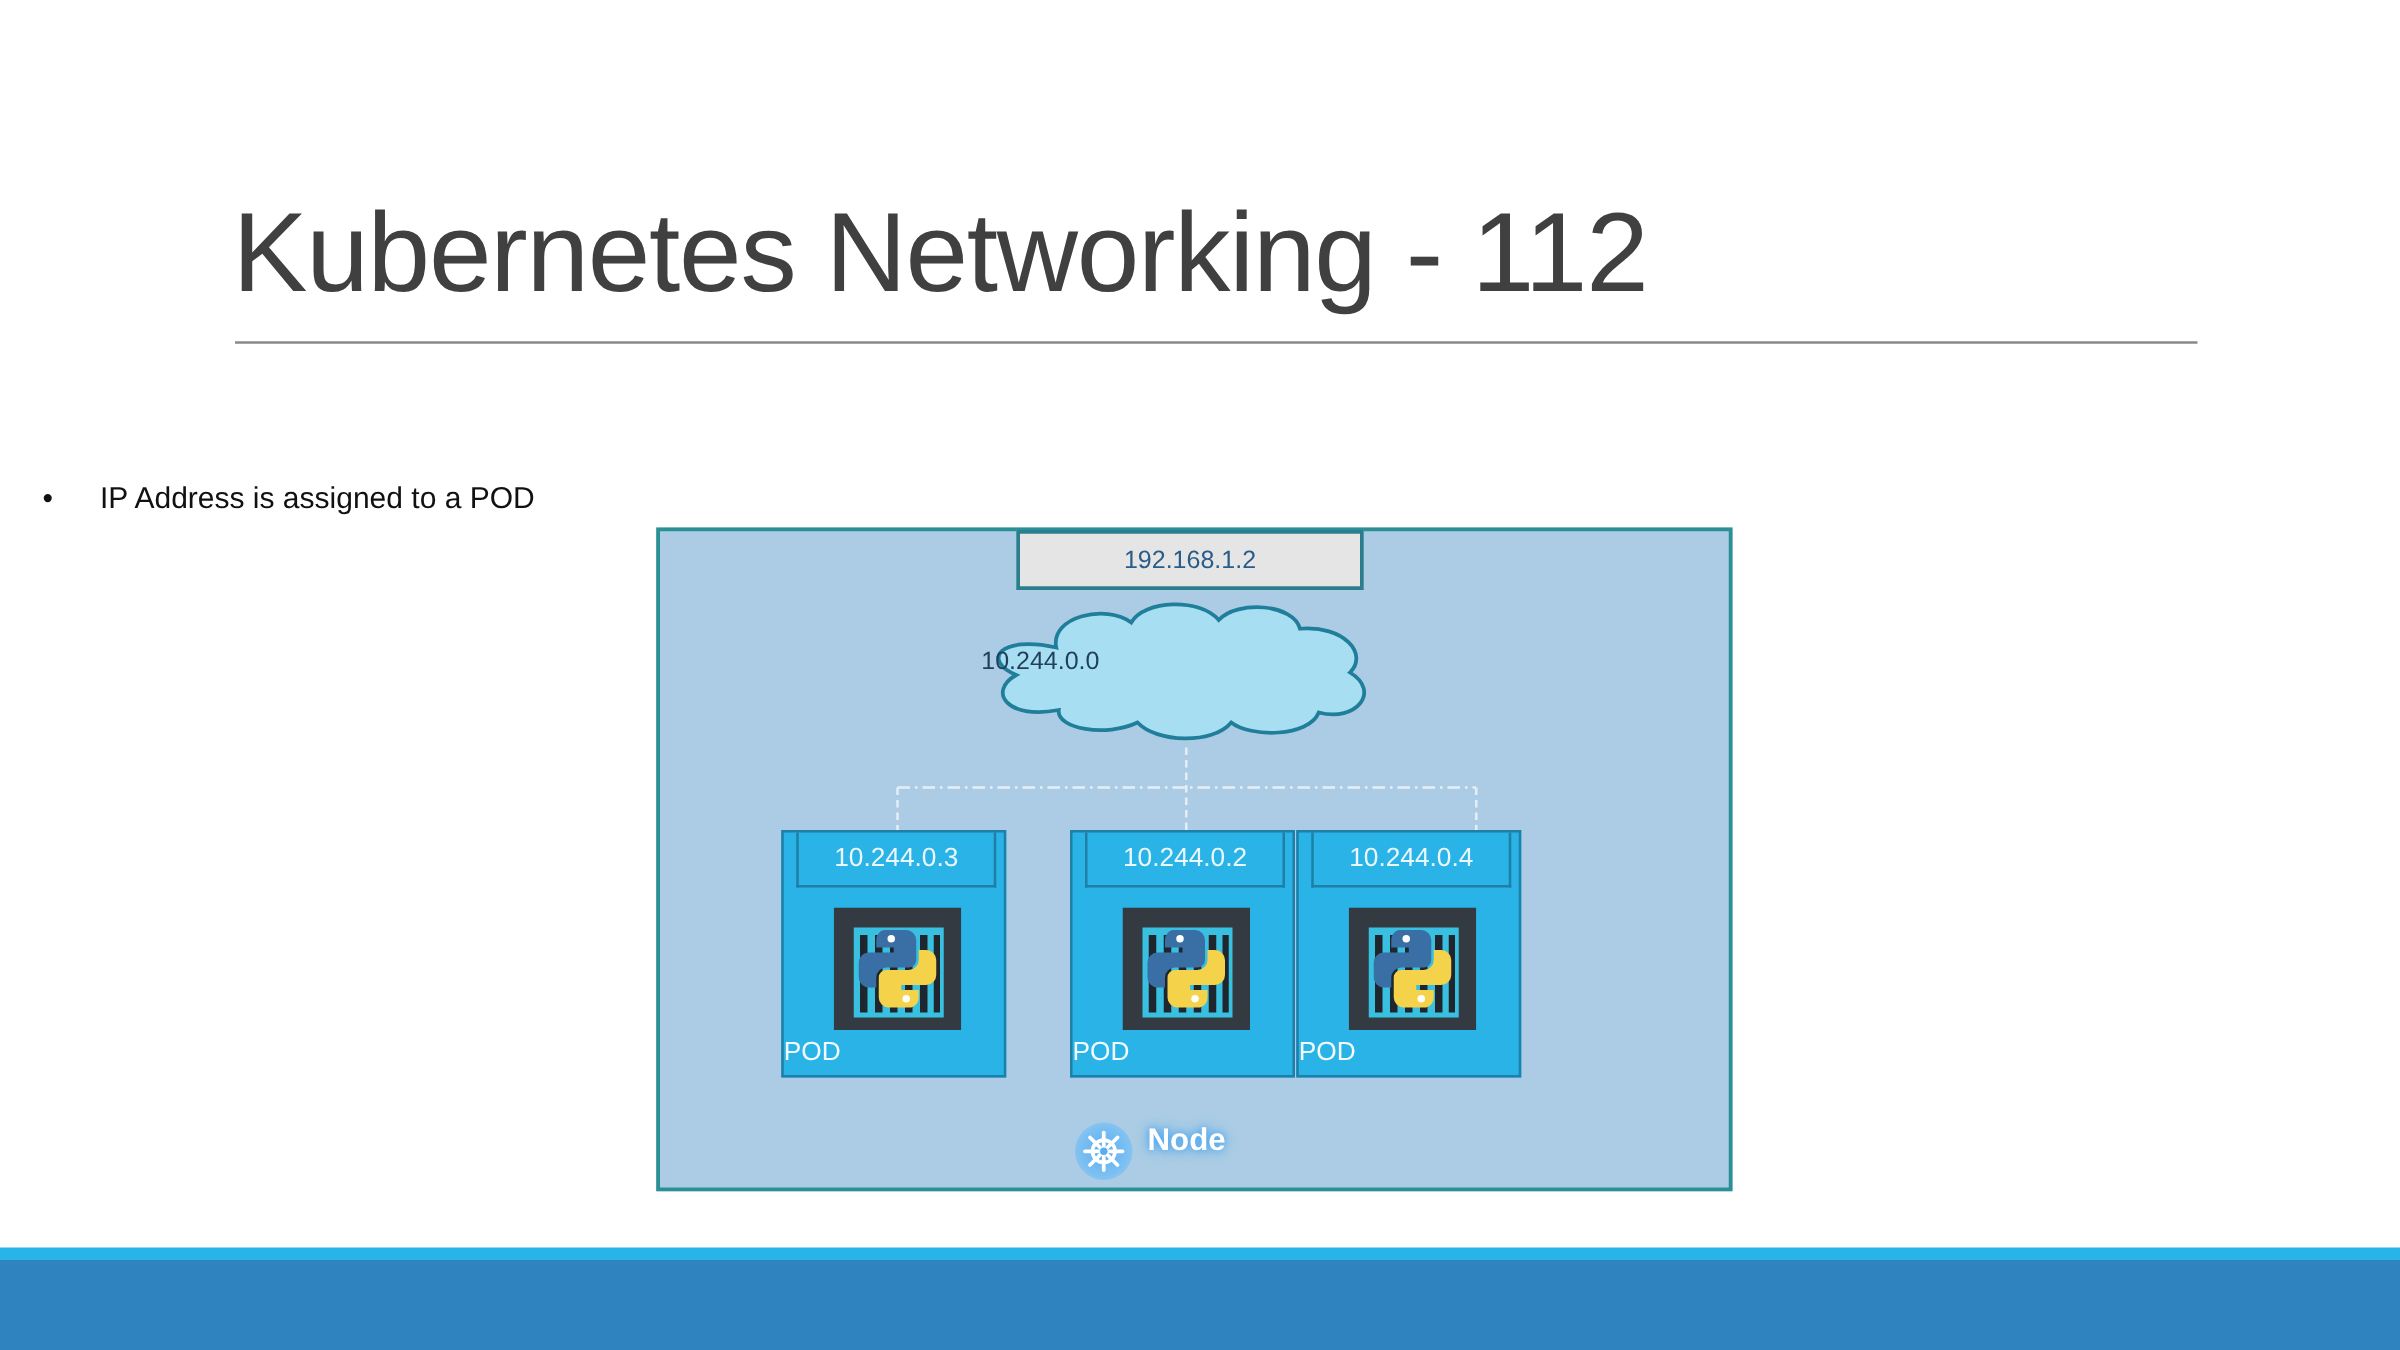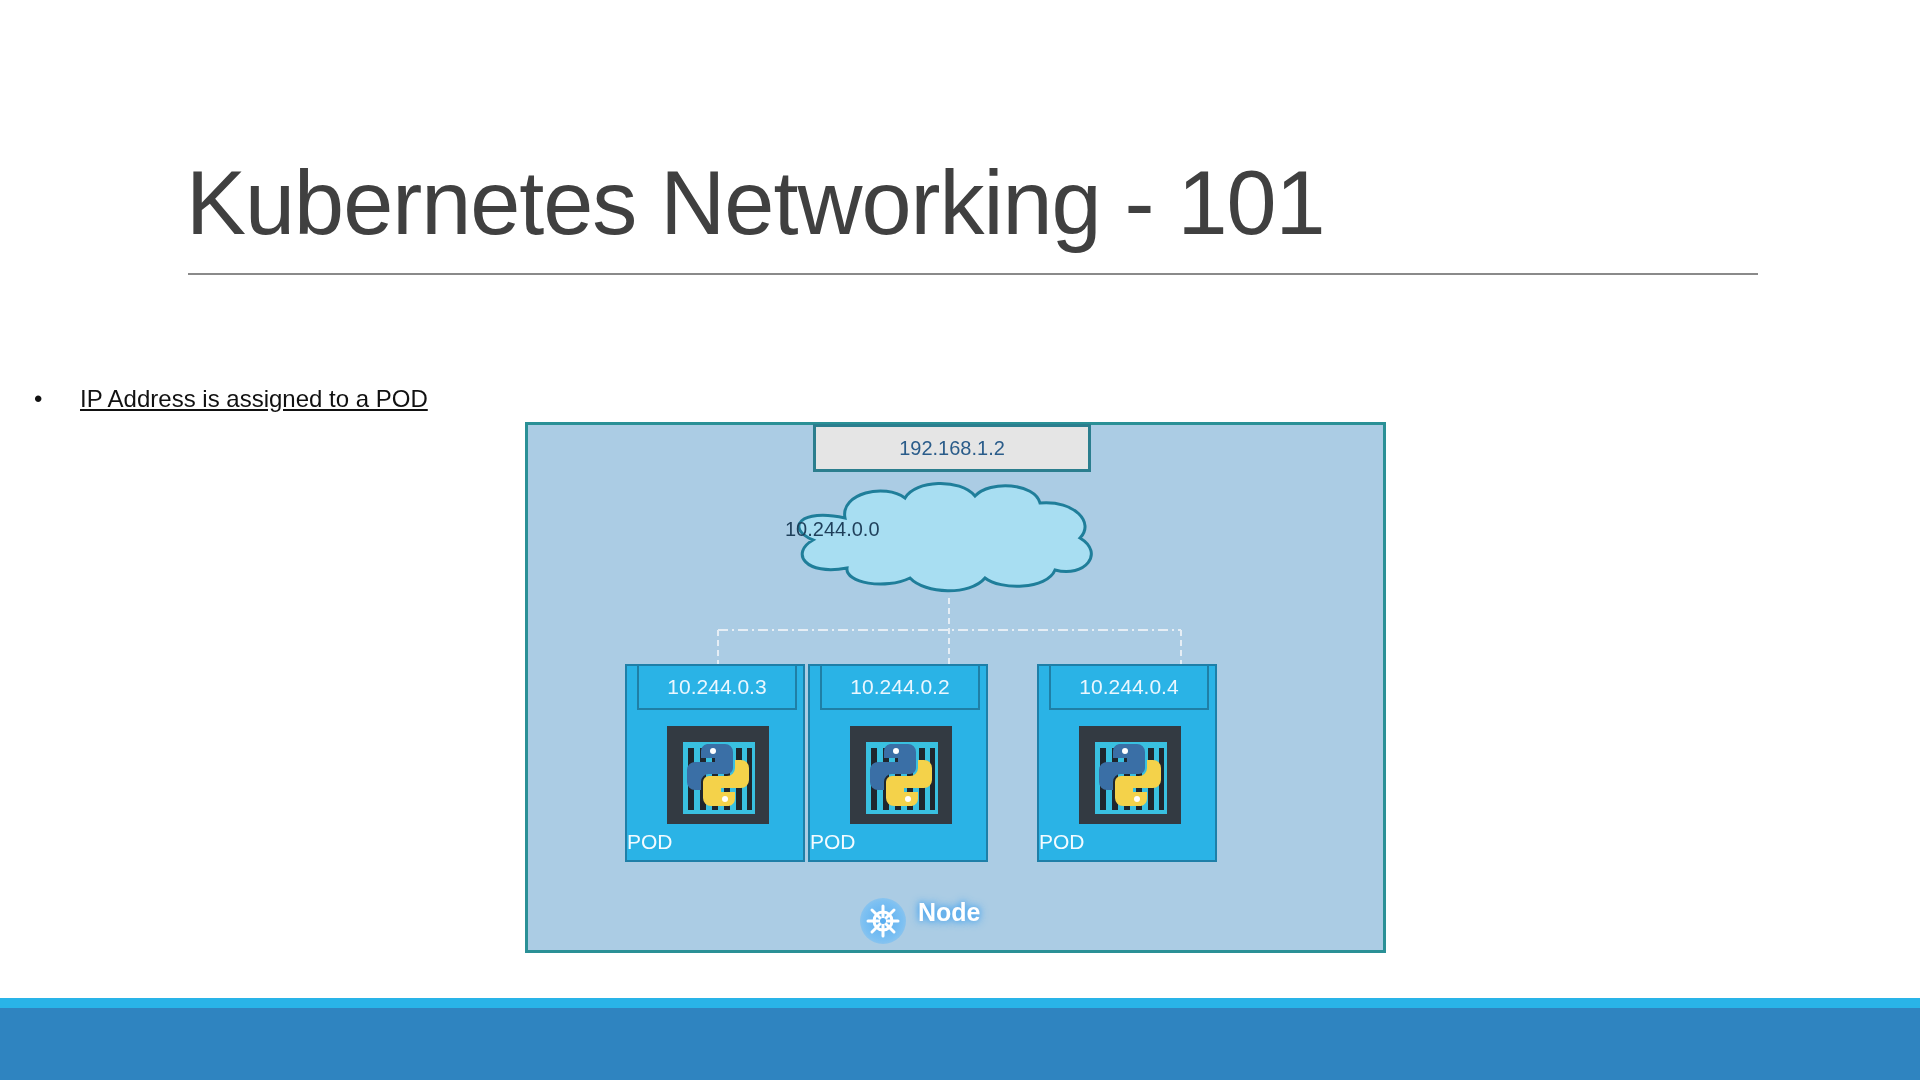--- a/index.html
+++ b/index.html
@@ -1,40 +1,40 @@
 <!DOCTYPE html>
 <html><head>
   <meta charset="utf-8">
   <style>
     html, body { margin:0; padding:0; }
     body { width:1920px; height:1080px; position:relative; overflow:hidden; background:#ffffff; font-family:"DejaVu Sans", sans-serif; }
     .title { position:absolute; left:186px; top:152px; font-size:90px; color:#404040; font-weight:300; letter-spacing:-1px; white-space:nowrap; font-family:"Liberation Sans", sans-serif; }
     .rule { position:absolute; left:188px; top:273px; width:1570px; height:2px; background:#8a8a8a; }
     .bullet-row { position:absolute; left:34px; top:385px; font-family:"Liberation Sans", sans-serif; font-size:24px; color:#111; }
     .bullet-dot { position:absolute; left:0; top:0; }
-    .bullet-text { position:absolute; left:46px; top:0; text-decoration:underline; white-space:nowrap; }
+    .bullet-text { position:absolute; left:46px; top:0; white-space:nowrap; }
     .node-box { position:absolute; left:525px; top:422px; width:855px; height:525px; background:#abcce4; border:3px solid #2a9096; box-sizing:content-box; }
     .host-ip { position:absolute; left:813px; top:424px; width:272px; height:42px; border:3px solid #2b7e8e; background:#e5e5e5; color:#2a5c8a; font-size:20px; display:flex; align-items:center; justify-content:center; font-family:"Liberation Sans", sans-serif; }
     .cloud { position:absolute; left:785px; top:478px; width:326px; height:116px; }
     .cloud-label { position:absolute; left:785px; top:518px; width:300px; text-align:left; font-size:20px; color:#1f3f5a; font-family:"Liberation Sans", sans-serif; }
     .links { position:absolute; left:525px; top:590px; width:858px; height:80px; }
     .pod { position:absolute; top:664px; width:180px; height:198px; background:#2ab3e6; border:2px solid #1e7fa8; box-sizing:border-box; }
     .pod-ip { position:absolute; left:10px; top:0; width:160px; height:44px; border:2px solid #1f7fa6; box-sizing:border-box; border-top:none; color:#eaf7ff; font-size:21px; display:flex; align-items:center; justify-content:center; font-family:"Liberation Sans", sans-serif; }
     .pod-icon { position:absolute; left:40px; top:60px; width:102px; height:98px; }
     .pod-label { position:absolute; left:0; top:164px; width:100%; color:#f3fbff; font-size:21px; font-family:"Liberation Sans", sans-serif; }
     .node-label { position:absolute; left:860px; top:898px; display:flex; align-items:flex-start; }
     .helm-icon { width:46px; height:46px; border-radius:50%; background:radial-gradient(circle, #5aaef0 0%, #7cc0f2 60%, rgba(171,204,228,0) 100%); display:flex; align-items:center; justify-content:center; }
     .node-text { margin-left:12px; font-family:"Liberation Sans", sans-serif; font-weight:bold; font-size:25px; color:#ffffff; text-shadow:0 0 6px #4aa6ef, 0 0 10px #4aa6ef; }
     .footer-stripe { position:absolute; left:0; top:998px; width:1920px; height:10px; background:#29b4e8; }
     .footer-band { position:absolute; left:0; top:1008px; width:1920px; height:72px; background:#2f84c0; }
   </style>
 </head>
 <body>
 
-<div class="title">Kubernetes Networking - 101</div>
+<div class="title">Kubernetes Networking - 112</div>
 <div class="rule"></div>
 
 <div class="bullet-row">
   <span class="bullet-dot">•</span>
   <span class="bullet-text">IP Address is assigned to a POD</span>
 </div>
 
 <div class="node-box"></div>
 
 <div class="host-ip">192.168.1.2</div>
@@ -65,21 +65,21 @@
         <rect x="80" y="22" width="5" height="62"></rect>
       </g>
     <path d="M40,18 h18 a8,8 0 0 1 8,8 v16 a6,6 0 0 1 -6,6 h-18 a8,8 0 0 0 -8,8 v8 h-6 a8,8 0 0 1 -8,-8 v-12 a8,8 0 0 1 8,-8 h20 v-4 h-14 v-6 a8,8 0 0 1 6,-8 z" fill="#3a6fa6"></path>
     <path d="M62,80 h-18 a8,8 0 0 1 -8,-8 v-16 a6,6 0 0 1 6,-6 h18 a8,8 0 0 0 8,-8 v-8 h6 a8,8 0 0 1 8,8 v12 a8,8 0 0 1 -8,8 h-20 v4 h14 v6 a8,8 0 0 1 -6,8 z" fill="#f4d24a"></path>
     <circle cx="46" cy="25" r="3" fill="#ffffff"></circle>
       <circle cx="58" cy="73" r="3" fill="#ffffff"></circle>
   </svg>
   <div class="pod-label">POD</div>
 </div>
 
-<div class="pod" style="left:808px">
+<div class="pod" style="left:856px">
   <div class="pod-ip">10.244.0.2</div>
   <svg class="pod-icon" viewBox="0 0 102 98">
     <rect x="0" y="0" width="102" height="98" fill="#333a42"></rect>
     <rect x="16" y="16" width="72" height="72" fill="#39c0e0"></rect>
     <g fill="#1f262d">
         <rect x="21" y="22" width="6" height="62"></rect>
         <rect x="33" y="22" width="6" height="62"></rect>
         <rect x="45" y="22" width="6" height="62"></rect>
         <rect x="57" y="22" width="6" height="62"></rect>
         <rect x="69" y="22" width="6" height="62"></rect>

